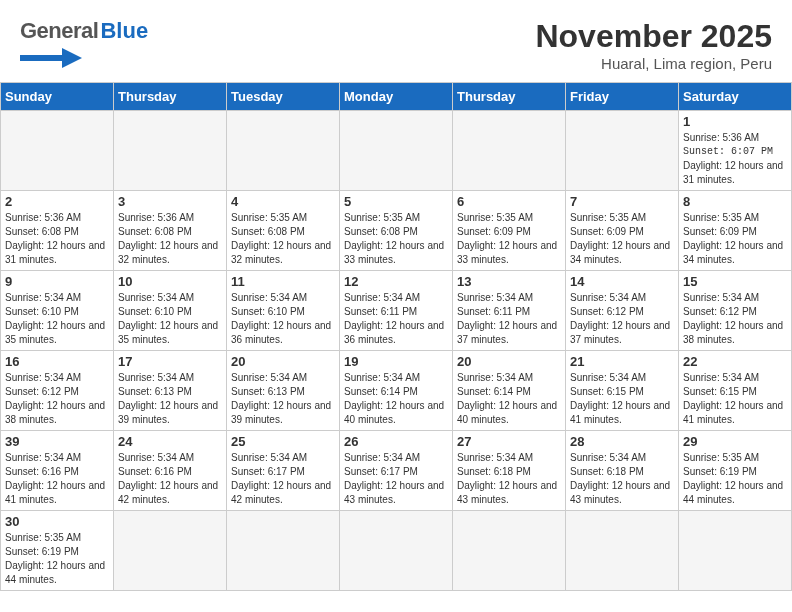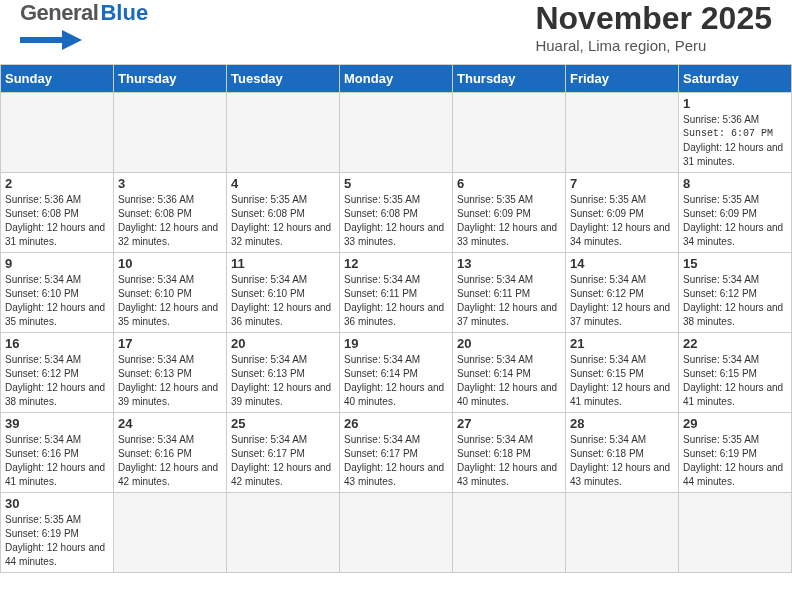--- a/index.html
+++ b/index.html
@@ -12,33 +12,34 @@
     .page {
       background: #fff;
       width: 792px;
       min-height: 612px;
       padding: 0;
     }
     .header {
       display: flex;
       align-items: flex-start;
       justify-content: space-between;
-      padding: 0 20px 10px 20px;
+      padding: 18px 20px 10px 20px;
     }
     .logo {
       display: flex;
       flex-direction: column;
       align-items: flex-start;
     }
     .logo-bar {
       display: flex;
       align-items: center;
       gap: 2px;
     }
     .title-block {
+      text-align: right;
     }
     .title-block h1 {
       font-size: 32px;
       font-weight: bold;
       color: #333;
     }
     .title-block h2 {
       font-size: 15px;
       font-weight: normal;
       color: #555;

